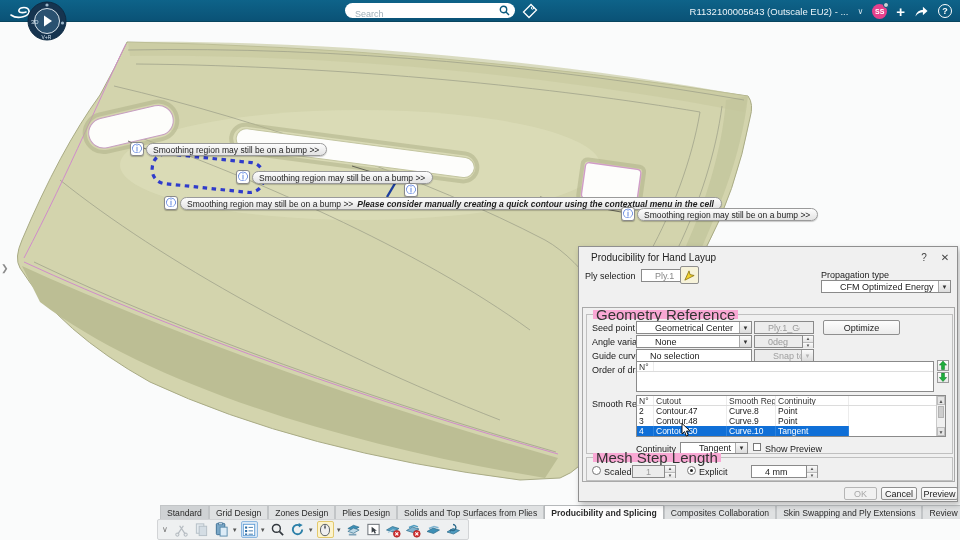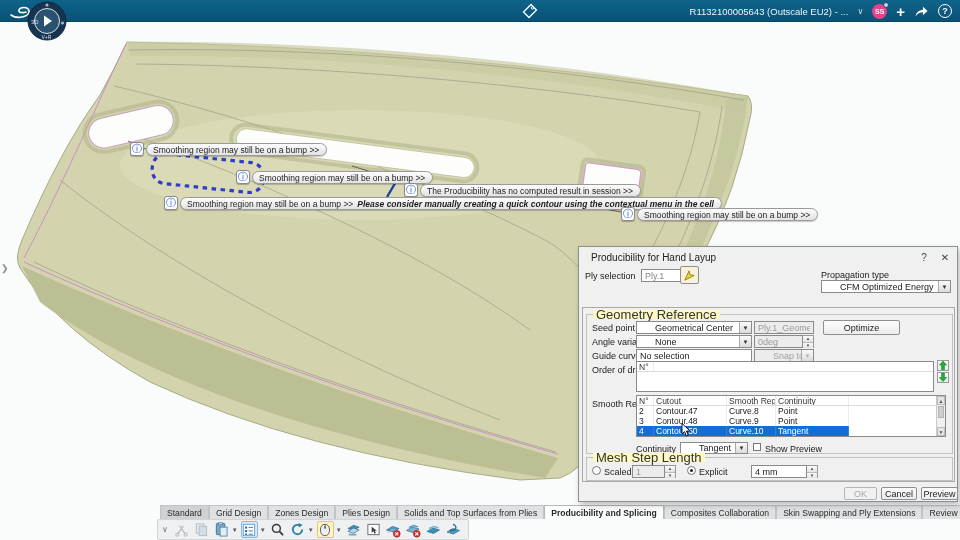--- a/index.html
+++ b/index.html
@@ -35,39 +35,39 @@
   .warn{position:absolute;display:flex;align-items:flex-start;z-index:10}
   .warn-ic{width:14px;height:14px;background:#fff;border:1px solid #8a8a8a;border-radius:3px;display:flex;align-items:center;justify-content:center;font-size:10px;color:#1a4fd0;line-height:10px;box-shadow:0 1px 1px rgba(0,0,0,.25);flex:none}
   .warn-pill{margin-left:2px;margin-top:1px;height:13px;background:linear-gradient(#fdfdfd,#e3e3e3);border:1px solid #9a9a9a;border-radius:7px;padding:1px 7px 0 6px;font-size:8.5px;color:#1c1c1c;white-space:nowrap;box-shadow:0 1px 1px rgba(0,0,0,.2)}
   .warn-pill .emph{font-weight:bold;font-style:italic;margin-left:4px}
 
   
   .dlg{position:absolute;left:578px;top:246px;width:380px;height:256px;background:#f0f0f0;border:1px solid #8f8f8f;box-shadow:2px 3px 6px rgba(0,0,0,.25);z-index:30;font-size:9.5px;color:#1a1a1a}
   .dlg-title{position:absolute;left:12px;top:5px;font-size:10px;color:#222}
   .dlg-help{position:absolute;left:338px;top:5px;width:14px;text-align:center;font-size:10px;color:#444}
   .dlg-close{position:absolute;left:359px;top:5px;width:14px;text-align:center;font-size:10px;color:#444}
-  .wfield{position:absolute;height:13px;border:1px solid #8a8a8a;background:#fff;font-size:9px;color:#222;padding:0 3px;font-family:"Liberation Sans",sans-serif}
+  .wfield{position:absolute;height:13px;border:1px solid #8a8a8a;background:#fff;font-size:9px;color:#222;padding:0 13px;font-family:"Liberation Sans",sans-serif}
   .wfield.gray{color:#888}
   .wfield.dis{background:#ececec;color:#9a9a9a}
   input.wfield{outline:none}
   .wsel{position:absolute;height:13px;border:1px solid #8a8a8a;background:#fff;display:flex;align-items:center}
   .wsel .txt{flex:1;font-size:9px;padding:0 18px;white-space:nowrap;overflow:hidden}
   .wsel .arr{width:12px;align-self:stretch;border-left:1px solid #aaa;background:linear-gradient(#fafafa,#dcdcdc);display:flex;align-items:center;justify-content:center;font-size:6px;color:#333}
   .wsel.dis{background:#ececec}.wsel.dis .txt{color:#a0a0a0}.wsel.dis .arr{color:#b5b5b5}
   .spin{position:absolute;width:11px;height:13px;display:flex;flex-direction:column;border:1px solid #999;border-left:none}
   .spin div{flex:1;background:linear-gradient(#fbfbfb,#e2e2e2);font-size:4.5px;color:#555;text-align:center;line-height:5.5px;border-bottom:1px solid #bbb}
   .spin div:last-child{border-bottom:none}
   .btn{position:absolute;background:linear-gradient(#fdfdfd,#ececec);border:1px solid #8f8f8f;font-size:9px;text-align:center;color:#222;border-radius:2px;display:flex;align-items:center;justify-content:center}
   .btn.dis{color:#a8a8a8;background:#f1f1f1;border-color:#b5b5b5}
   .dtabs{position:absolute;left:4px;top:48px;display:flex;align-items:flex-end;z-index:3}
   .dtab{height:12px;line-height:11px;background:#e7e7e7;border:1px solid #9e9e9e;border-bottom:none;border-radius:2px 2px 0 0;padding:0 7px;font-size:9px;margin-right:2px;color:#222}
   .dtab.active{height:14px;line-height:13px;background:#f0f0f0}
   .tabpage{position:absolute;left:3px;top:60px;width:373px;height:175px;border:1px solid #a9a9a9}
   .grp{position:absolute;border:1px solid #c0c0c0}
-  .grp>.legend{position:absolute;left:6px;top:-5px;background:#fef9c3;padding:0 3px;font-size:13px;color:#333;line-height:9px;white-space:nowrap}
+  .grp>.legend{position:absolute;left:6px;top:-5px;background:#f9a8d4;padding:0 3px;font-size:15px;color:#333;line-height:9px;white-space:nowrap}
   .lbl{position:absolute;font-size:9px;color:#1a1a1a;white-space:nowrap}
   .tbl{position:absolute;background:#fff;border:1px solid #8a8a8a;font-size:8.5px;overflow:hidden}
   .trow{display:flex;height:10px;line-height:10px}
   .trow.hdr{border-bottom:1px solid #dcdcdc;color:#333}
   .tc{padding:0 2px;border-right:1px solid #ececec;overflow:hidden;white-space:nowrap}
   .tc.n{width:17px}.tc.c1{width:73px}.tc.c2{width:49px}.tc.c3{width:73px}.tc.fill{flex:1;border-right:none}
   .trow.sel .tc{background:#0f6fd7;color:#fff;border-right-color:#2b82de}
   .trow.sel .tc.fill{background:#fff}
   .sbar{position:absolute;right:0;top:0;width:9px;height:100%;background:#f0f0f0;border-left:1px solid #c9c9c9;display:flex;flex-direction:column}
   .sbar .b{height:9px;background:#e4e4e4;border:1px solid #bcbcbc;font-size:5px;color:#555;text-align:center;line-height:8px}
@@ -159,35 +159,41 @@
   <div class="warn" style="left:130px;top:142px">
     <div class="warn-ic">ⓘ</div>
     <div class="warn-pill"><span>Smoothing region may still be on a bump  &gt;&gt;</span></div>
   </div>
   <div class="warn" style="left:236px;top:170px">
     <div class="warn-ic">ⓘ</div>
     <div class="warn-pill"><span>Smoothing region may still be on a bump  &gt;&gt;</span></div>
   </div>
   <div class="warn" style="left:404px;top:183px">
     <div class="warn-ic">ⓘ</div>
-    <div class="warn-pill"><span>The Producibility has no computed result in session &gt;&gt;</span></div>
   </div>
   <div class="warn" style="left:164px;top:196px">
     <div class="warn-ic">ⓘ</div>
     <div class="warn-pill"><span>Smoothing region may still be on a bump  &gt;&gt;</span><span class="emph">Please consider manually creating a quick contour using the contextual menu in the cell</span></div>
   </div>
   <div class="warn" style="left:621px;top:207px">
     <div class="warn-ic">ⓘ</div>
     <div class="warn-pill"><span>Smoothing region may still be on a bump  &gt;&gt;</span></div>
   </div>
 
   <div class="topbar">
     <svg class="abs" style="left:8px;top:3px" width="26" height="16" viewBox="0 0 26 16">
       <path d="M3,12 C10,17 22,13 21,8 C20,3 12,4 11,7 C10,10 15,10 18,9" stroke="#fff" stroke-width="1.6" fill="none" stroke-linecap="round"></path>
     </svg>
+    <div class="search-pill">
+      <input placeholder="Search" style="">
+      <svg class="abs" style="right:5px;top:2px" width="11" height="11" viewBox="0 0 11 11">
+        <circle cx="4.5" cy="4.5" r="3.2" fill="none" stroke="#0a5a7d" stroke-width="1.4"></circle>
+        <path d="M7 7 L10 10" stroke="#0a5a7d" stroke-width="1.4"></path>
+      </svg>
+    </div>
     <svg class="abs" style="left:522px;top:3px" width="16" height="16" viewBox="0 0 16 16">
       <path d="M9,1.5 L14.5,7 L7,14.5 L1.5,9 Z" fill="none" stroke="#fff" stroke-width="1.3"></path>
       <circle cx="10.5" cy="5" r="1.2" fill="none" stroke="#fff" stroke-width="1"></circle>
     </svg>
     <div class="tb-right">
       <span class="tenant">R1132100005643  (Outscale EU2) - ...</span>
       <span class="tenant-ch">∨</span>
       <div class="avatar">
           <span>SS</span>
           <span class="badge"></span>

